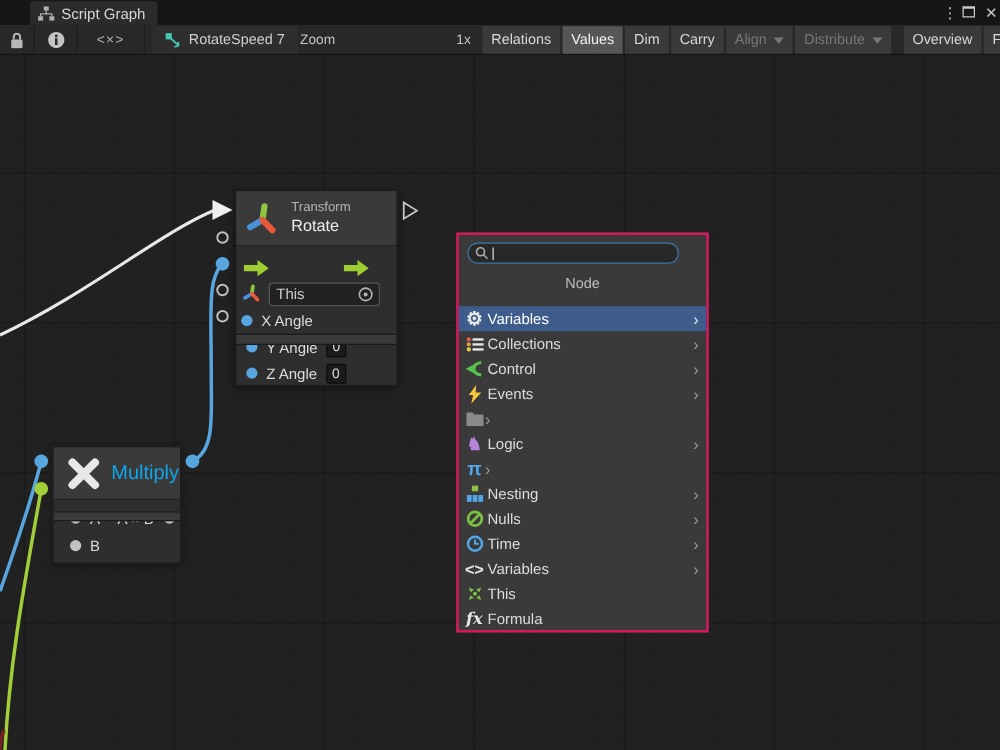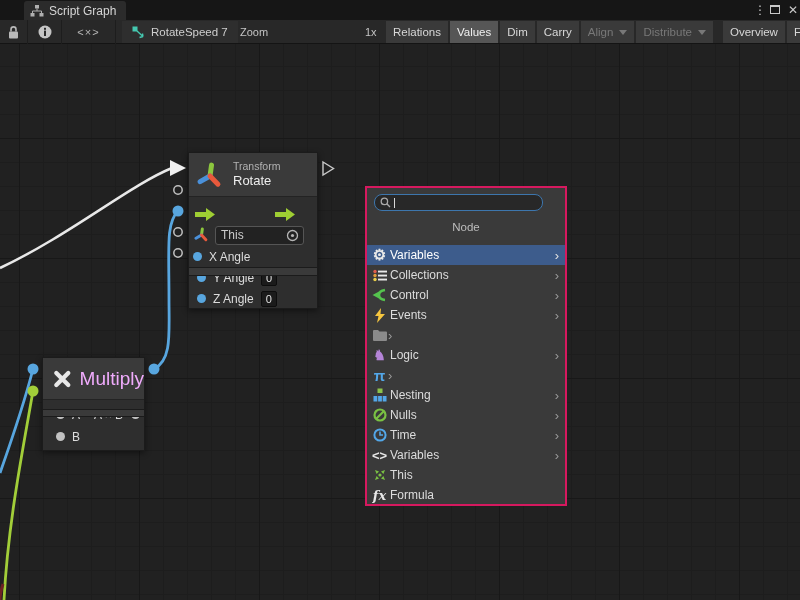--- a/index.html
+++ b/index.html
@@ -55,21 +55,21 @@
   .portdot{width:9px;height:9px;border-radius:50%;background:#58a6df;flex:0 0 auto;}
   .graydot{width:9px;height:9px;border-radius:50%;background:#c2c2c2;flex:0 0 auto;}
   .plabel{color:#dcdcdc;font-size:12px;margin-left:7px;}
   .valbox{width:16px;height:16px;background:#1b1b1b;border:1px solid #0d0d0d;border-radius:2px;
           color:#e0e0e0;font-size:11px;text-align:center;line-height:15px;margin-left:7px;}
   .thisbox{width:89px;height:19px;background:#222;border:1px solid #555;border-radius:3px;
            display:flex;align-items:center;color:#cccccc;font-size:12px;padding-left:5px;margin-left:6px;}
 
   .mnode{left:42px;top:313px;width:103px;height:94px;}
   .mnode .node-header{height:42px;padding-left:10px;gap:8px;}
-  .mhdr-title{color:#f0abfc;font-size:19px;}
+  .mhdr-title{color:#0ea5e9;font-size:16px;}
 
   
   .finder{position:absolute;left:365px;top:186px;width:202px;height:320px;background:#3a3a3a;
           border:2px solid #d6195f;}
   .searchbox{position:absolute;left:7px;top:6px;width:169px;height:17px;background:#282828;
              border:1px solid #3d76ad;border-radius:8px;display:flex;align-items:center;padding-left:5px;gap:3px;}
   .cursor{width:1px;height:10px;background:#d8d8d8;}
   .finder-header{position:absolute;left:0;top:33px;width:198px;text-align:center;color:#bdbdbd;font-size:11.5px;}
   .flist{position:absolute;left:0;top:57px;width:198px;}
   .frow{height:20px;display:flex;align-items:center;padding:0 6px 0 4px;color:#dcdcdc;font-size:12px;}

